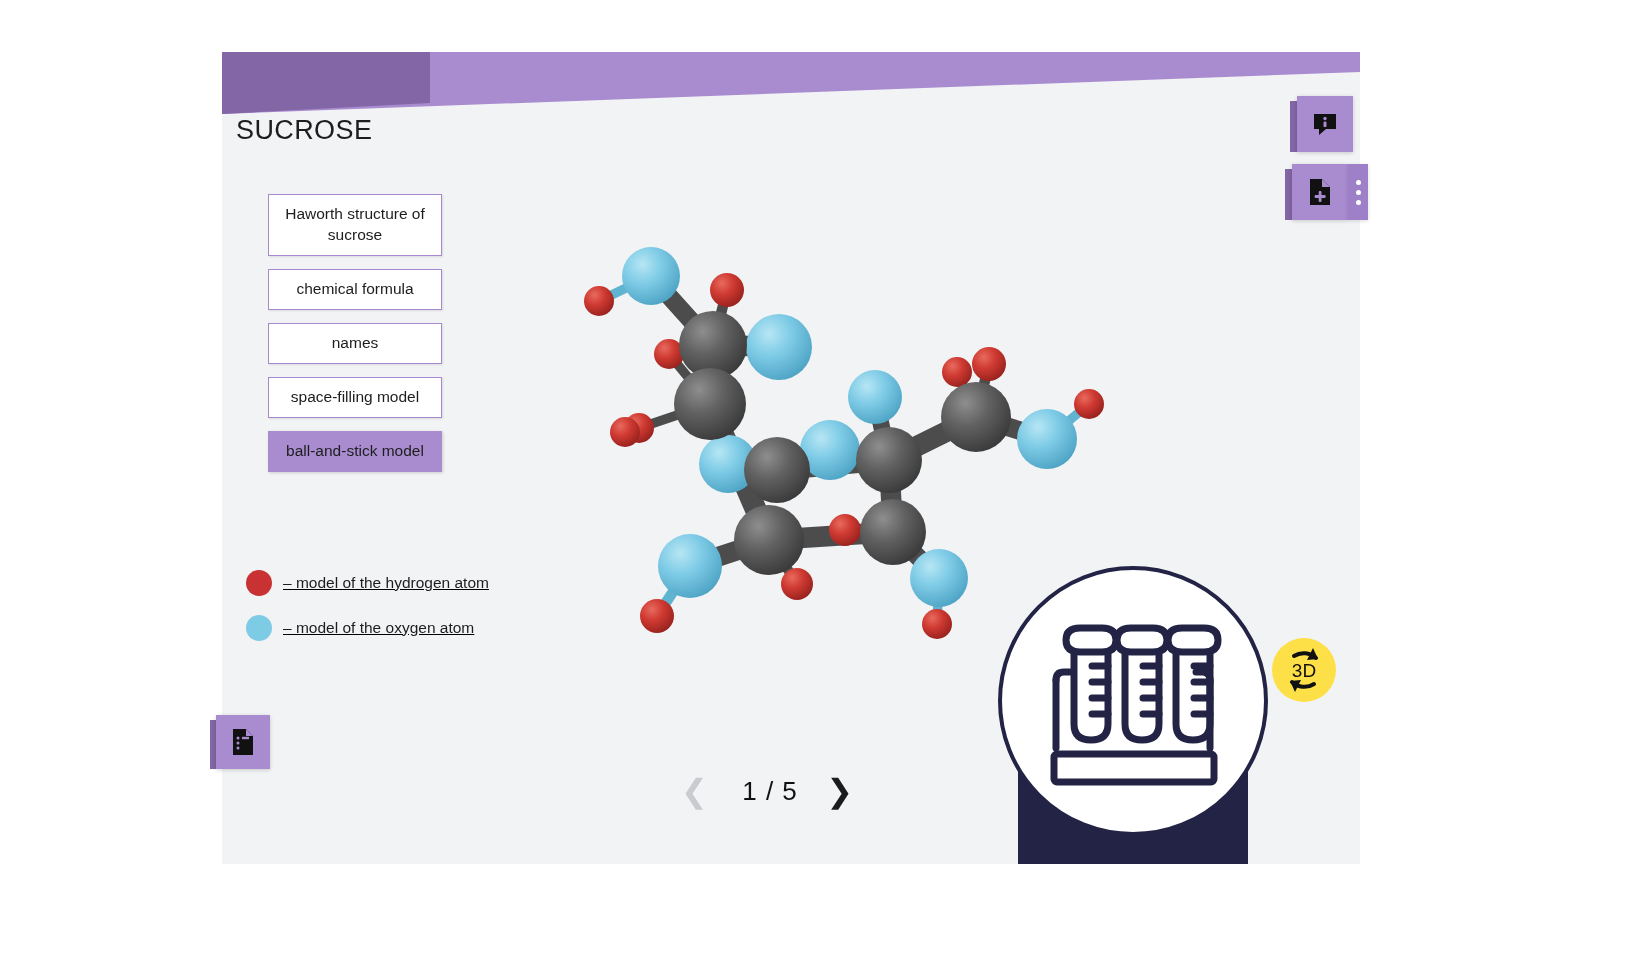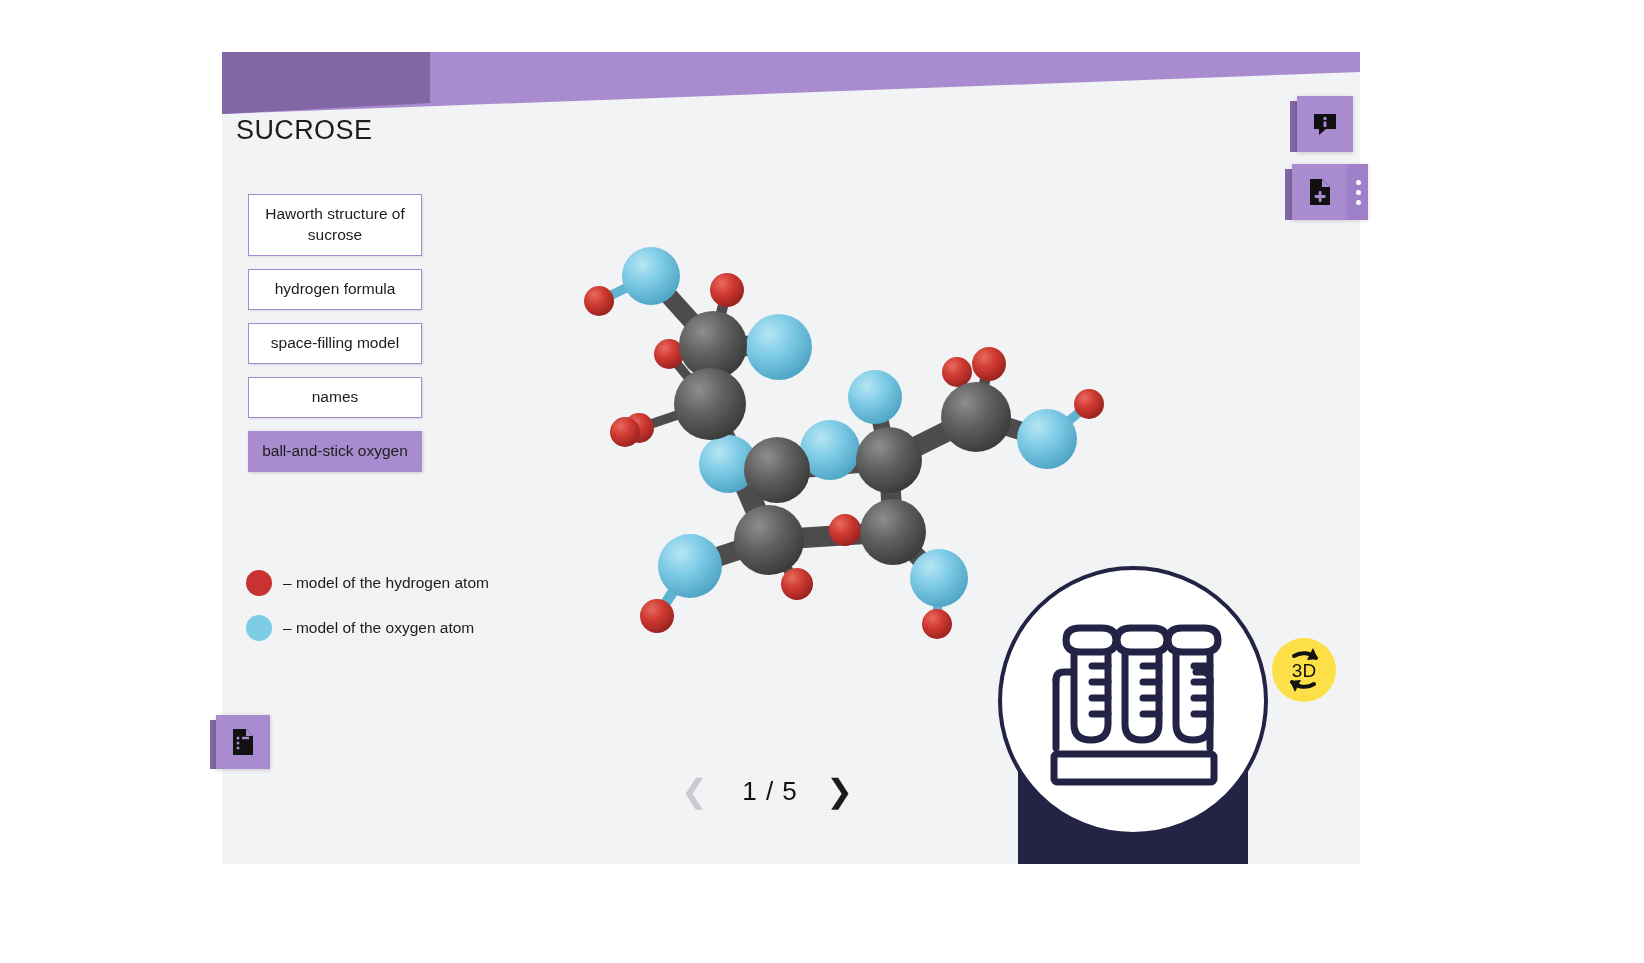--- a/index.html
+++ b/index.html
@@ -98,39 +98,41 @@
     background: #ffffff;
     border: 1px solid #a689cf;
     color: #1d1d1d;
     font-size: 15.5px;
     text-align: center;
     line-height: 1.35;
     padding: 9px 6px;
     margin-bottom: 13px;
     cursor: pointer;
     box-shadow: 1px 1px 2px rgba(0,0,0,0.10);
+    margin-left: 20px;
   }
   .menu-btn.two-line { padding: 9px 6px; }
   .menu-btn.active {
     background: #a98cd0;
     border-color: #a98cd0;
     box-shadow: 1px 1px 3px rgba(0,0,0,0.16);
   }
   .menu-btn.spaced { margin-top: 12px; }
 
   
   .legend {
     position: absolute;
     left: 24px;
     top: 508px;
   }
   .legend-row {
     display: flex;
     align-items: center;
     height: 45px;
+    text-decoration: underline;
   }
   .legend-dot {
     width: 26px;
     height: 26px;
     border-radius: 50%;
     flex: 0 0 auto;
   }
   .legend-label {
     margin-left: 11px;
     font-size: 15.5px;
@@ -292,24 +294,24 @@
 
     <div class="band-wrap">
       <div class="band-light"></div>
       <div class="band-dark"></div>
     </div>
 
     <div class="page-title">SUCROSE</div>
 
     <div class="menu">
       <div class="menu-btn two-line">Haworth structure of sucrose</div>
-      <div class="menu-btn">hydrogen formula</div>
+      <div class="menu-btn">chemical formula</div>
+      <div class="menu-btn">names</div>
       <div class="menu-btn">space-filling model</div>
-      <div class="menu-btn">names</div>
-      <div class="menu-btn two-line active spaced">ball-and-stick oxygen</div>
+      <div class="menu-btn two-line active spaced">ball-and-stick model</div>
     </div>
 
     <div class="legend">
       <div class="legend-row">
         <span class="legend-dot" id="dot0" style="background: rgb(200, 50, 50);"></span>
         <span class="legend-label">– model of the hydrogen atom</span>
       </div>
       <div class="legend-row">
         <span class="legend-dot" id="dot2" style="background: rgb(126, 203, 230);"></span>
         <span class="legend-label">– model of the oxygen atom</span>

